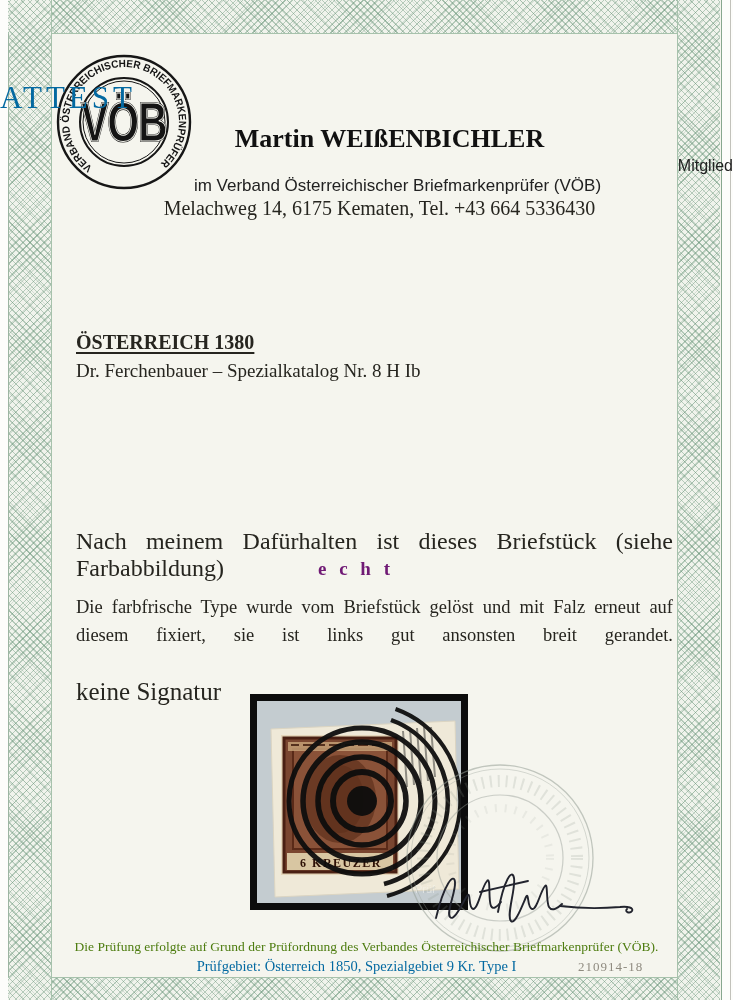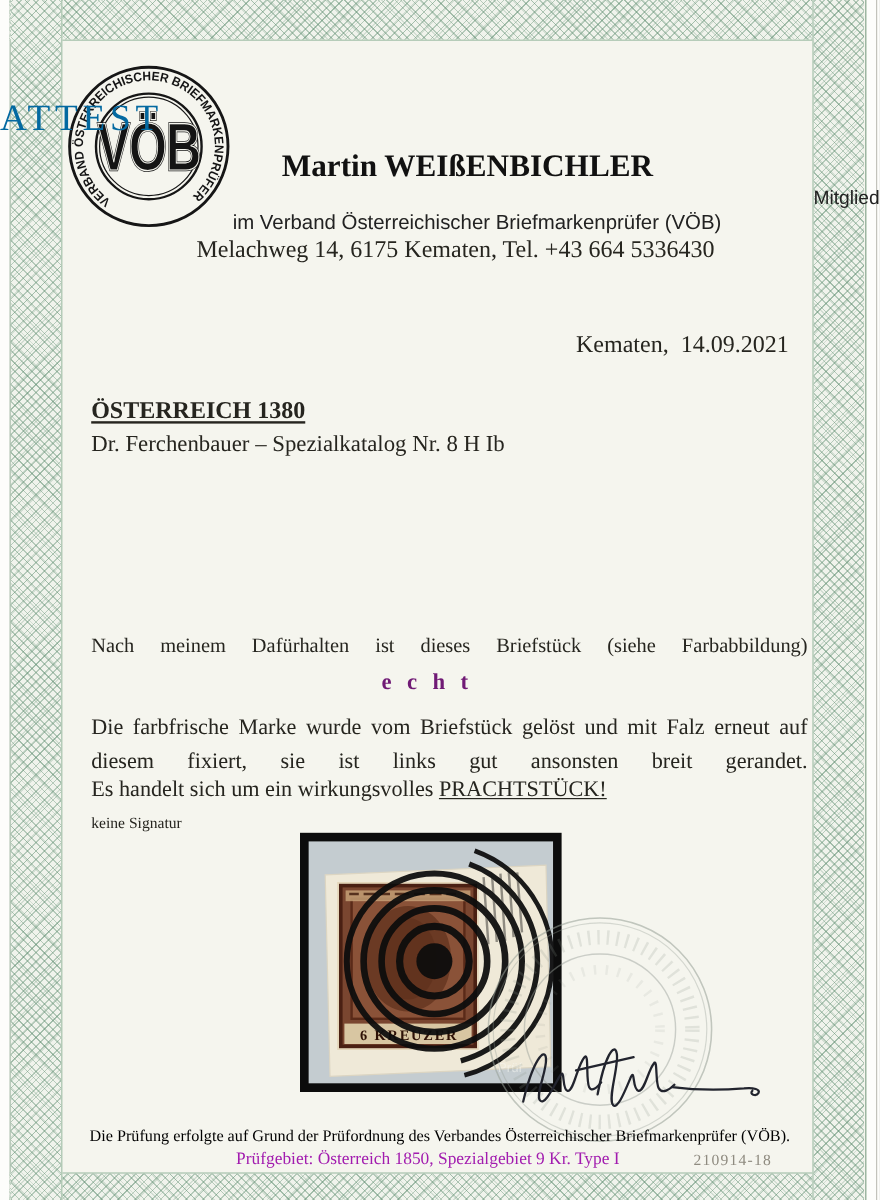--- a/index.html
+++ b/index.html
@@ -31,39 +31,39 @@
   .association{position:absolute;left:0;top:176px;width:733px;text-align:center;
         font-family:"Liberation Sans",sans-serif;font-size:17px;color:#222;margin-left:31px;}
   .address{position:absolute;left:0;top:197px;width:733px;text-align:center;font-size:20px;margin-left:13px;}
   .dateline{position:absolute;left:480px;top:276px;font-size:20px;white-space:pre;}
   
   .subject-heading{position:absolute;left:76px;top:331px;font-size:20px;font-weight:bold;
         text-decoration:underline;text-underline-offset:3px;}
   .catalog{position:absolute;left:76px;top:360px;font-size:19px;}
   .desc{position:absolute;left:76px;top:399px;width:597px;font-size:18.5px;line-height:27px;
         text-align:justify;word-spacing:2px;}
-  .opinion{position:absolute;left:76px;top:528px;width:597px;font-size:17px;
+  .opinion{position:absolute;left:76px;top:528px;width:597px;font-size:24px;
         text-align:justify;text-align-last:justify;}
   .verdict{position:absolute;left:76px;top:558px;width:560px;text-align:center;
         font-size:19px;font-weight:bold;letter-spacing:4px;color:#701a75;}
   .cond{position:absolute;left:76px;top:594px;width:597px;font-size:18.5px;line-height:27.5px;
         text-align:justify;text-align-last:justify;word-spacing:2px;}
   .cond2{position:absolute;left:76px;top:648px;width:597px;font-size:18.5px;}
   .cond2 .hl{text-decoration:underline;text-underline-offset:2px;}
-  .signote{position:absolute;left:76px;top:678px;font-size:13px;}
+  .signote{position:absolute;left:76px;top:678px;font-size:25px;}
   
   .photo{position:absolute;left:250px;top:694px;width:218px;height:216px;background:#0c0c0c;}
   .photo svg{position:absolute;left:7px;top:7px;}
   .seal{position:absolute;left:400px;top:758px;width:200px;height:200px;pointer-events:none;}
   .signature{position:absolute;left:428px;top:866px;width:215px;height:70px;}
   
   .foot1{position:absolute;left:40px;top:939px;width:653px;text-align:center;
-         font-size:13.5px;color:#000000;}
+         font-size:13.5px;color:#4d7c0f;}
   .foot2{position:absolute;left:40px;top:958px;width:633px;text-align:center;
-         font-size:14.5px;color:#a21caf;}
+         font-size:14.5px;color:#0369a1;}
   .footnum{position:absolute;left:578px;top:959px;font-size:13px;color:#8f8b80;letter-spacing:1px;}
 </style>
 </head>
 <body>
 
 <div class="page">
   <div class="paper"></div>
   <div class="band band-top g"></div>
   <div class="band band-bottom g"></div>
   <div class="band band-left g"></div>
@@ -82,31 +82,29 @@
       <text x="70" y="88" text-anchor="middle" font-family="Liberation Sans, sans-serif" font-size="52" font-weight="bold" letter-spacing="-1" fill="#141414" stroke="#141414" stroke-width="2">VÖB</text>
       <text x="70" y="88" text-anchor="middle" font-family="Liberation Sans, sans-serif" font-size="52" font-weight="bold" letter-spacing="-1" fill="none" stroke="#f5f5ee" stroke-width="0.9">VÖB</text>
     </g>
   </svg>
 
   <div class="title">ATTEST</div>
   <div class="name">Martin WEIßENBICHLER</div>
   <div class="membership">Mitglied</div>
   <div class="association">im Verband Österreichischer Briefmarkenprüfer (VÖB)</div>
   <div class="address">Melachweg 14, 6175 Kematen, Tel. +43 664 5336430</div>
-  <div class="dateline">Kematen,  14.09.2021</div>
 
   <div class="subject-heading">ÖSTERREICH 1380</div>
   <div class="catalog">Dr. Ferchenbauer – Spezialkatalog Nr. 8 H Ib</div>
 
 
   <div class="opinion">Nach meinem Dafürhalten ist dieses Briefstück (siehe Farbabbildung)</div>
   <div class="verdict">e c h t</div>
 
-  <div class="cond">Die farbfrische Marke wurde vom Briefstück gelöst und mit Falz erneut auf diesem fixiert, sie ist links gut ansonsten breit gerandet.</div>
-  <div class="cond2"><span>Es handelt sich um ein wirkungsvolles </span><span class="hl">PRACHTSTÜCK!</span></div>
+  <div class="cond">Die farbfrische Type wurde vom Briefstück gelöst und mit Falz erneut auf diesem fixiert, sie ist links gut ansonsten breit gerandet.</div>
 
   <div class="signote">keine Signatur</div>
 
   <div class="photo">
     <svg width="204" height="202" viewBox="0 0 204 202">
       <rect x="0" y="0" width="204" height="202" fill="#c4ccd0"></rect>
       <rect x="0" y="0" width="204" height="202" fill="none"></rect>
 
       <path d="M14 28 L198 20 L202 188 L18 196 Z" fill="#efe9d8" stroke="#dcd5c2" stroke-width="1"></path>
 

